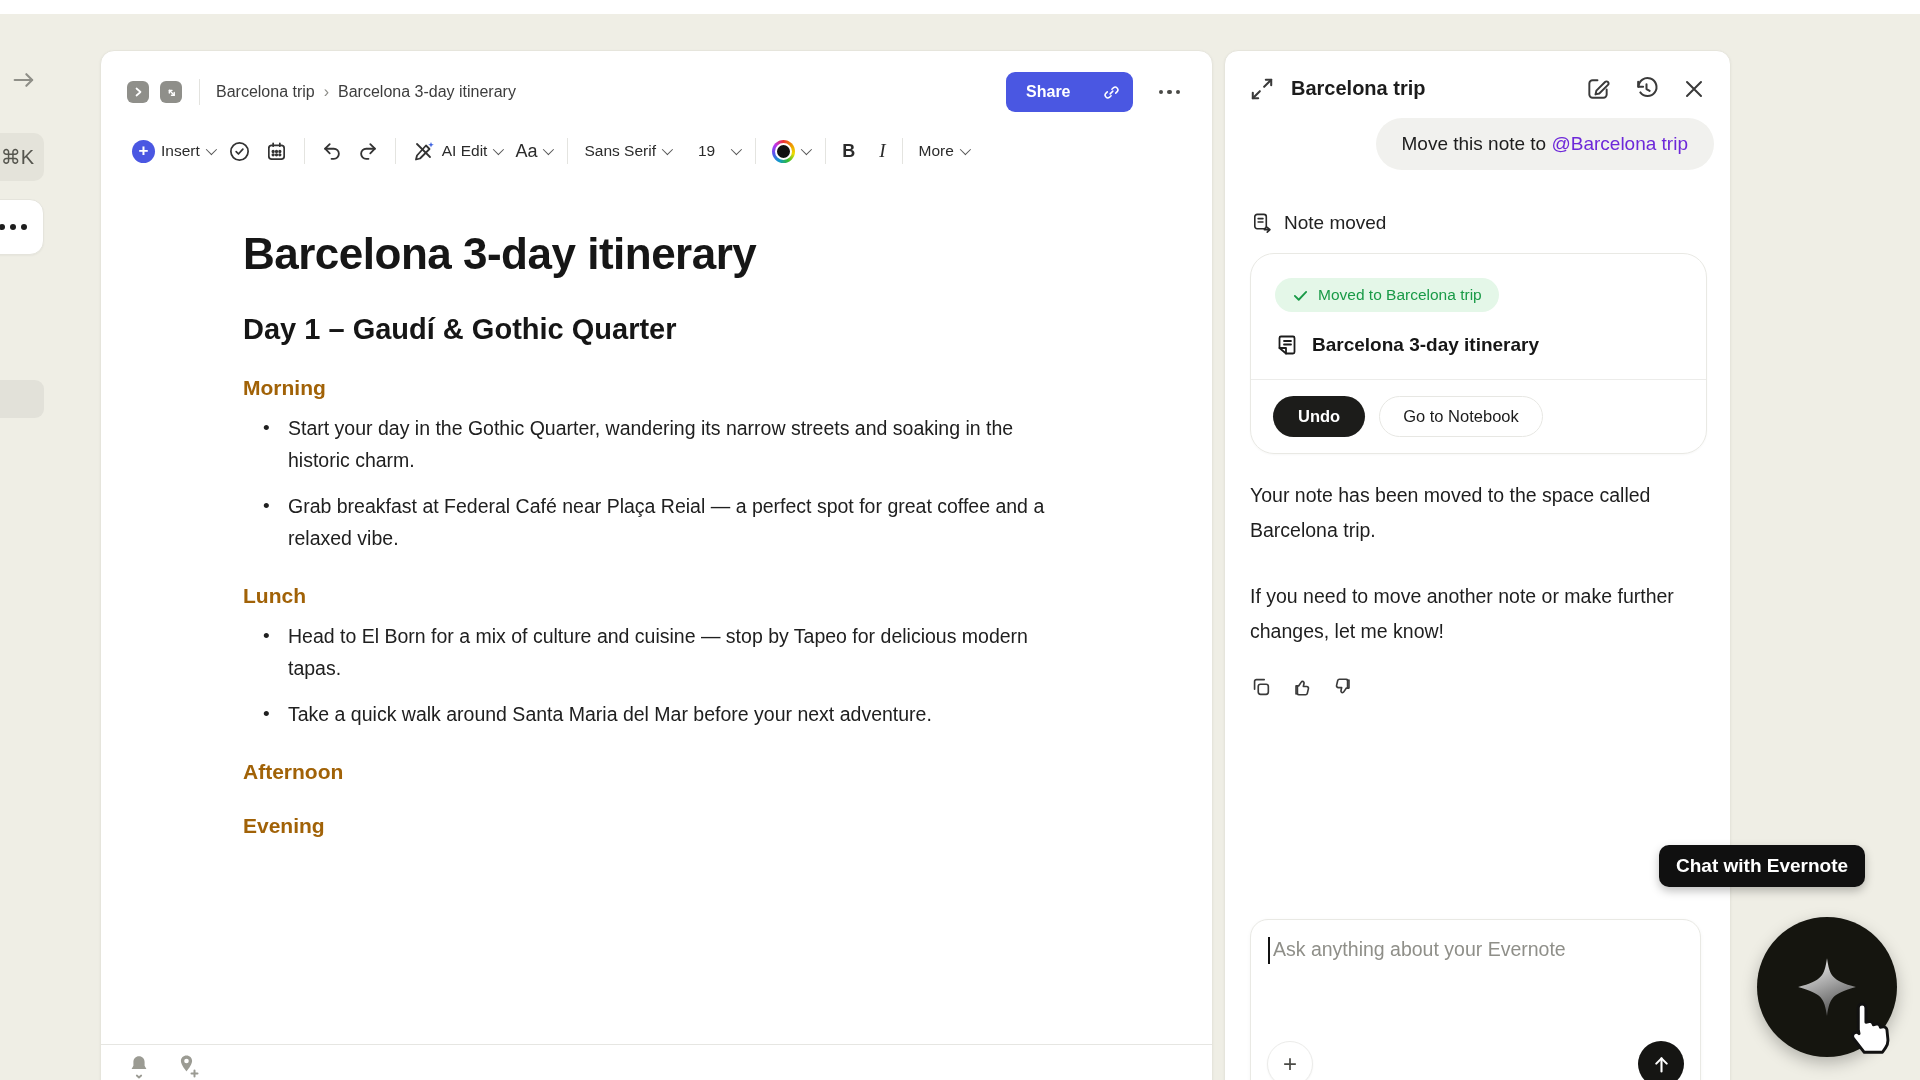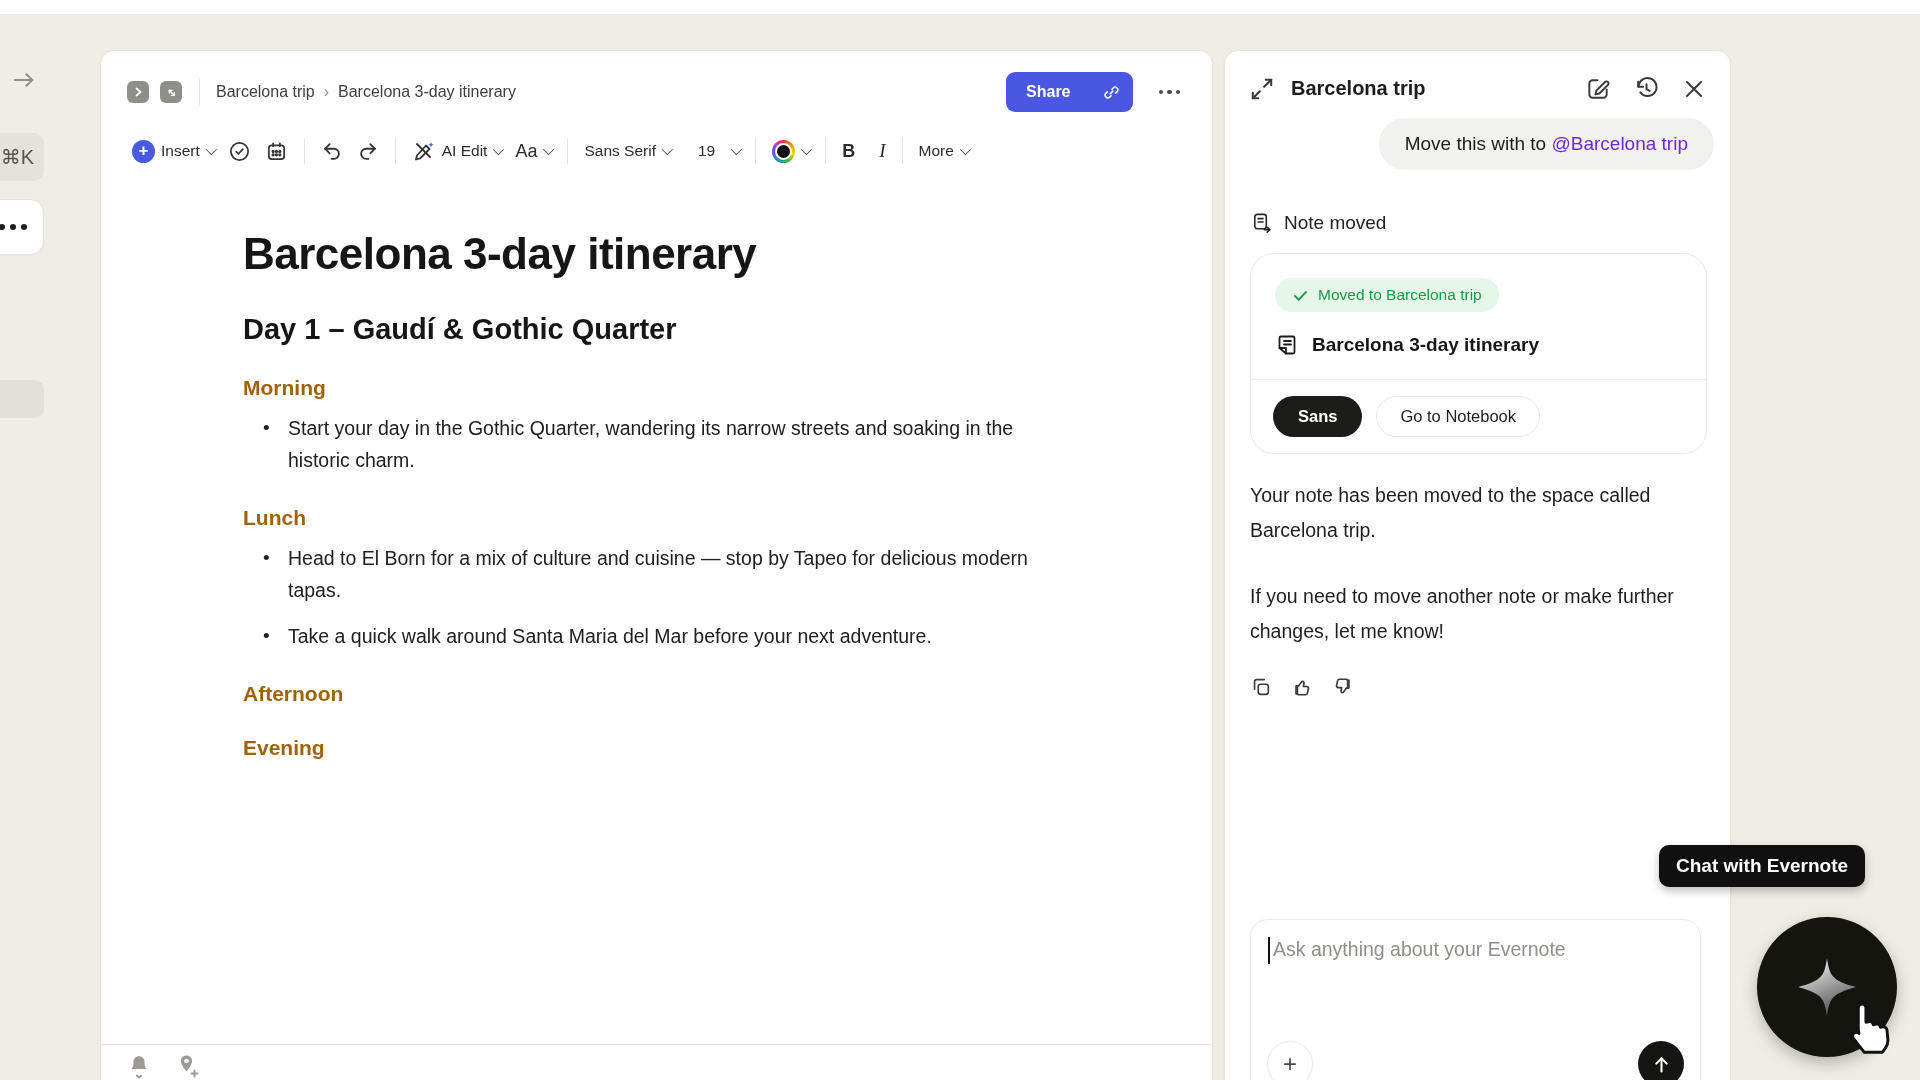--- a/index.html
+++ b/index.html
@@ -249,20 +249,21 @@
     </button>
   </div>
 
   <div class="note-body">
     <div class="note-title">Barcelona 3-day itinerary</div>
     <div class="h2">Day 1 – Gaudí &amp; Gothic Quarter</div>
 
     <div class="h3">Morning</div>
     <ul class="blist">
       <li>Start your day in the Gothic Quarter, wandering its narrow streets and soaking in the historic charm.</li>
+      <li>Grab breakfast at Federal Café near Plaça Reial — a perfect spot for great coffee and a relaxed vibe.</li>
     </ul>
 
     <div class="h3">Lunch</div>
     <ul class="blist">
       <li>Head to El Born for a mix of culture and cuisine — stop by Tapeo for delicious modern tapas.</li>
       <li>Take a quick walk around Santa Maria del Mar before your next adventure.</li>
     </ul>
 
     <div class="h3">Afternoon</div>
 
@@ -315,21 +316,21 @@
       </button>
       <button class="icon-btn">
         <svg width="24" height="24" viewBox="0 0 24 24" fill="none" stroke="#3a3a3a" stroke-width="2" stroke-linecap="round">
             <path d="M5 5l14 14M19 5L5 19"></path>
           </svg>
       </button>
     </span>
   </div>
 
   <div class="bubble-row">
-    <div class="bubble"><span>Move this with to </span><span class="mention">@Barcelona trip</span></div>
+    <div class="bubble"><span>Move this note to </span><span class="mention">@Barcelona trip</span></div>
   </div>
 
   <div class="status-row">
     <svg width="23" height="23" viewBox="0 0 24 24" fill="none" stroke="#2a2a2a" stroke-width="1.7" stroke-linecap="round" stroke-linejoin="round">
         <rect x="5" y="3.5" width="12" height="15" rx="2.5"></rect>
         <path d="M8.5 8h5M8.5 11.5h5"></path>
         <path d="M15 19.5h5.5M18 17l2.8 2.5L18 22"></path>
       </svg>
     <span>Note moved</span>
   </div>
@@ -345,21 +346,21 @@
       <div class="note-row">
         <svg width="24" height="24" viewBox="0 0 24 24" fill="none" stroke="#1c1c1c" stroke-width="1.8" stroke-linecap="round" stroke-linejoin="round">
             <path d="M6 3.5h12a1.5 1.5 0 0 1 1.5 1.5v14a1.5 1.5 0 0 1-1.5 1.5h-7L4.5 15V5A1.5 1.5 0 0 1 6 3.5z"></path>
             <path d="M11 20.5V15H4.5"></path>
             <path d="M9 8h7M9 11.5h7"></path>
           </svg>
         <span class="nt">Barcelona 3-day itinerary</span>
       </div>
     </div>
     <div class="move-card-foot">
-      <button class="btn-undo">Sans</button>
+      <button class="btn-undo">Undo</button>
       <button class="btn-goto">Go to Notebook</button>
     </div>
   </div>
 
   <p class="p-para first">Your note has been moved to the space called Barcelona trip.</p>
   <p class="p-para second">If you need to move another note or make further changes, let me know!</p>
 
   <div class="react-row">
     <button class="icon-btn">
       <svg width="22" height="22" viewBox="0 0 24 24" fill="none" stroke="#3a3a3a" stroke-width="1.8" stroke-linecap="round" stroke-linejoin="round">

